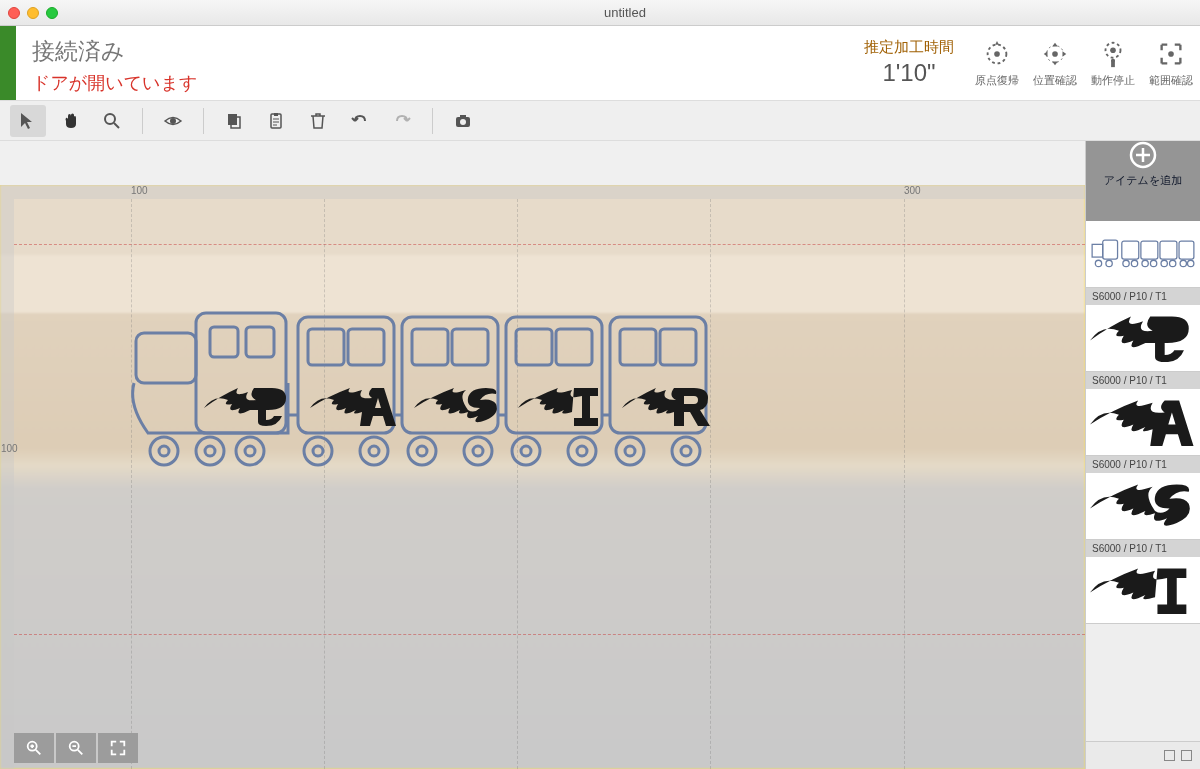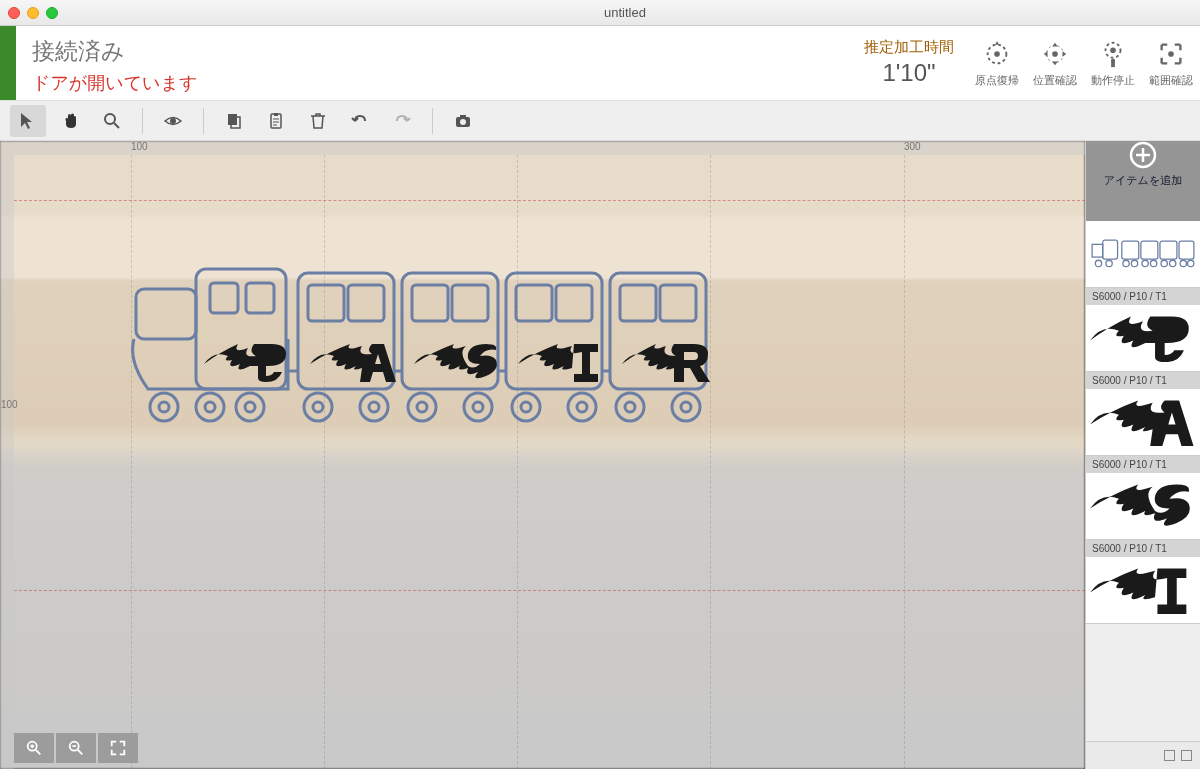--- a/index.html
+++ b/index.html
@@ -28,21 +28,21 @@
 .ctrl-btn svg { width:32px; height:30px; }
 .start-btn { margin:12px 12px; width:156px; background:#6fa7df; color:#fff; font-size:22px; border-radius:4px; display:flex; align-items:center; justify-content:center; cursor:pointer; }
 
 .toolbar { height:40px; background:#efefef; border-bottom:1px solid #ddd; display:flex; align-items:center; padding:0 10px; gap:6px; }
 .toolbar .tool { width:36px; height:32px; display:flex; align-items:center; justify-content:center; color:#555; cursor:pointer; border-radius:3px; }
 .toolbar .tool.active { background:#d8d8d8; }
 .toolbar .sep { width:1px; height:26px; background:#ccc; margin:0 6px; }
 .toolbar svg { width:20px; height:20px; }
 
 .main { display:flex; height:628px; }
-.canvas-wrap { flex:1; position:relative; overflow:hidden; background:#000000; }
+.canvas-wrap { flex:1; position:relative; overflow:hidden; background:#fde047;margin-top:44px; }
 .canvas-bg { position:absolute; inset:0; background:linear-gradient(to bottom, #e7dbca 0%, #e7dbca 12%, #eee3d3 12%, #eee3d3 22%, #e1d2bd 22%, #ddcdb6 45%, #e5dac7 48%, #d0cdc9 52%, #c9c9c9 100%); filter:blur(1px); }
 .ruler-h { position:absolute; top:0; left:0; right:0; height:14px; background:rgba(200,200,200,0.4); font-size:10px; color:#777; }
 .ruler-h span { position:absolute; top:0; }
 .ruler-v { position:absolute; top:14px; left:0; bottom:0; width:14px; background:rgba(200,200,200,0.4); font-size:10px; color:#777; }
 .ruler-v span { position:absolute; left:1px; writing-mode:horizontal-tb; }
 .dash-red-h { position:absolute; left:14px; right:0; border-top:1px dashed rgba(200,60,60,0.5); }
 .dash-gray-v { position:absolute; top:14px; bottom:0; border-left:1px dashed rgba(120,120,120,0.3); }
 
 .zoom-bar { position:absolute; left:14px; bottom:6px; height:30px; display:flex; gap:2px; }
 .zoom-bar .zb { width:40px; height:30px; background:#9c9c9c; color:#fff; display:flex; align-items:center; justify-content:center; cursor:pointer; }

